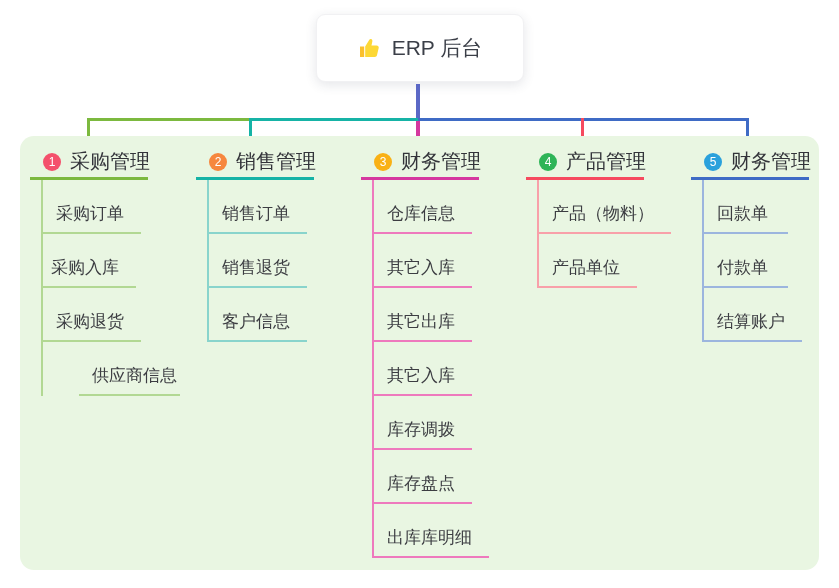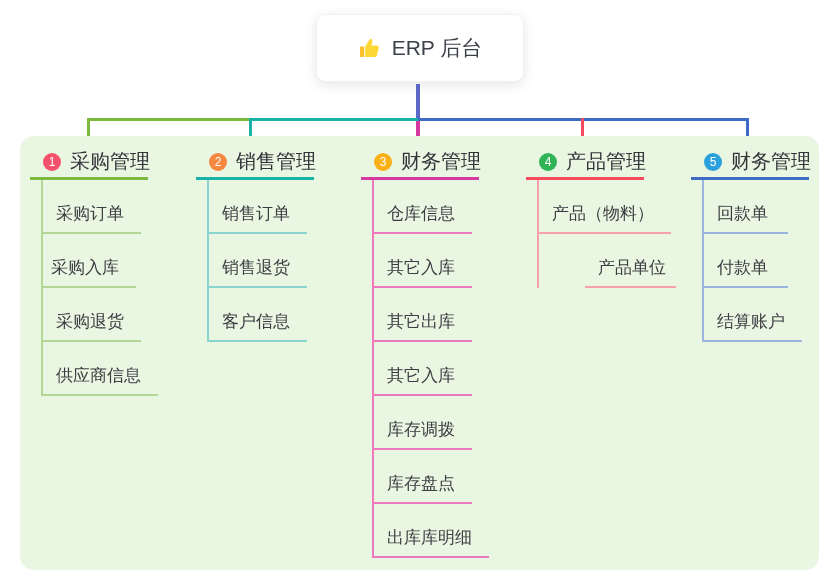--- a/index.html
+++ b/index.html
@@ -91,21 +91,21 @@
       <div class="child-row">
         <span class="child-label" style="border-bottom-color: rgb(178, 216, 147);">采购订单</span>
         </div>
       <div class="child-row">
         <span class="child-label" style="border-bottom-color: rgb(178, 216, 147); padding-left: 8px;">采购入库</span>
         </div>
       <div class="child-row">
         <span class="child-label" style="border-bottom-color: rgb(178, 216, 147);">采购退货</span>
         </div>
       <div class="child-row">
-        <span class="child-label" style="border-bottom-color: rgb(178, 216, 147);">供应商信息</span>
+        <span class="child-label" style="border-bottom-color: rgb(178, 216, 147); margin-left: 36px;">供应商信息</span>
         </div>
     </div>
   </div>
 
   <div class="branch b2">
     <div class="branch-title">
       <span class="badge" style="background: rgb(246, 135, 62);">2</span>
       <span class="branch-label">销售管理</span>
     </div>
     <div class="branch-underline" style="background: rgb(22, 179, 166);"></div>
@@ -157,21 +157,21 @@
     <div class="branch-title">
       <span class="badge" style="background: rgb(46, 180, 87);">4</span>
       <span class="branch-label">产品管理</span>
     </div>
     <div class="branch-underline" style="background: rgb(246, 74, 95);"></div>
     <div class="branch-children" style="border-left-color: rgb(248, 160, 169);">
       <div class="child-row">
         <span class="child-label" style="border-bottom-color: rgb(248, 160, 169);">产品（物料）</span>
         </div>
       <div class="child-row">
-        <span class="child-label" style="border-bottom-color: rgb(248, 160, 169); margin-left: 46px;">产品单位</span>
+        <span class="child-label" style="border-bottom-color: rgb(248, 160, 169);">产品单位</span>
         </div>
     </div>
   </div>
 
   <div class="branch b5">
     <div class="branch-title">
       <span class="badge" style="background: rgb(42, 161, 220);">5</span>
       <span class="branch-label">财务管理</span>
     </div>
     <div class="branch-underline" style="background: rgb(63, 107, 197);"></div>

